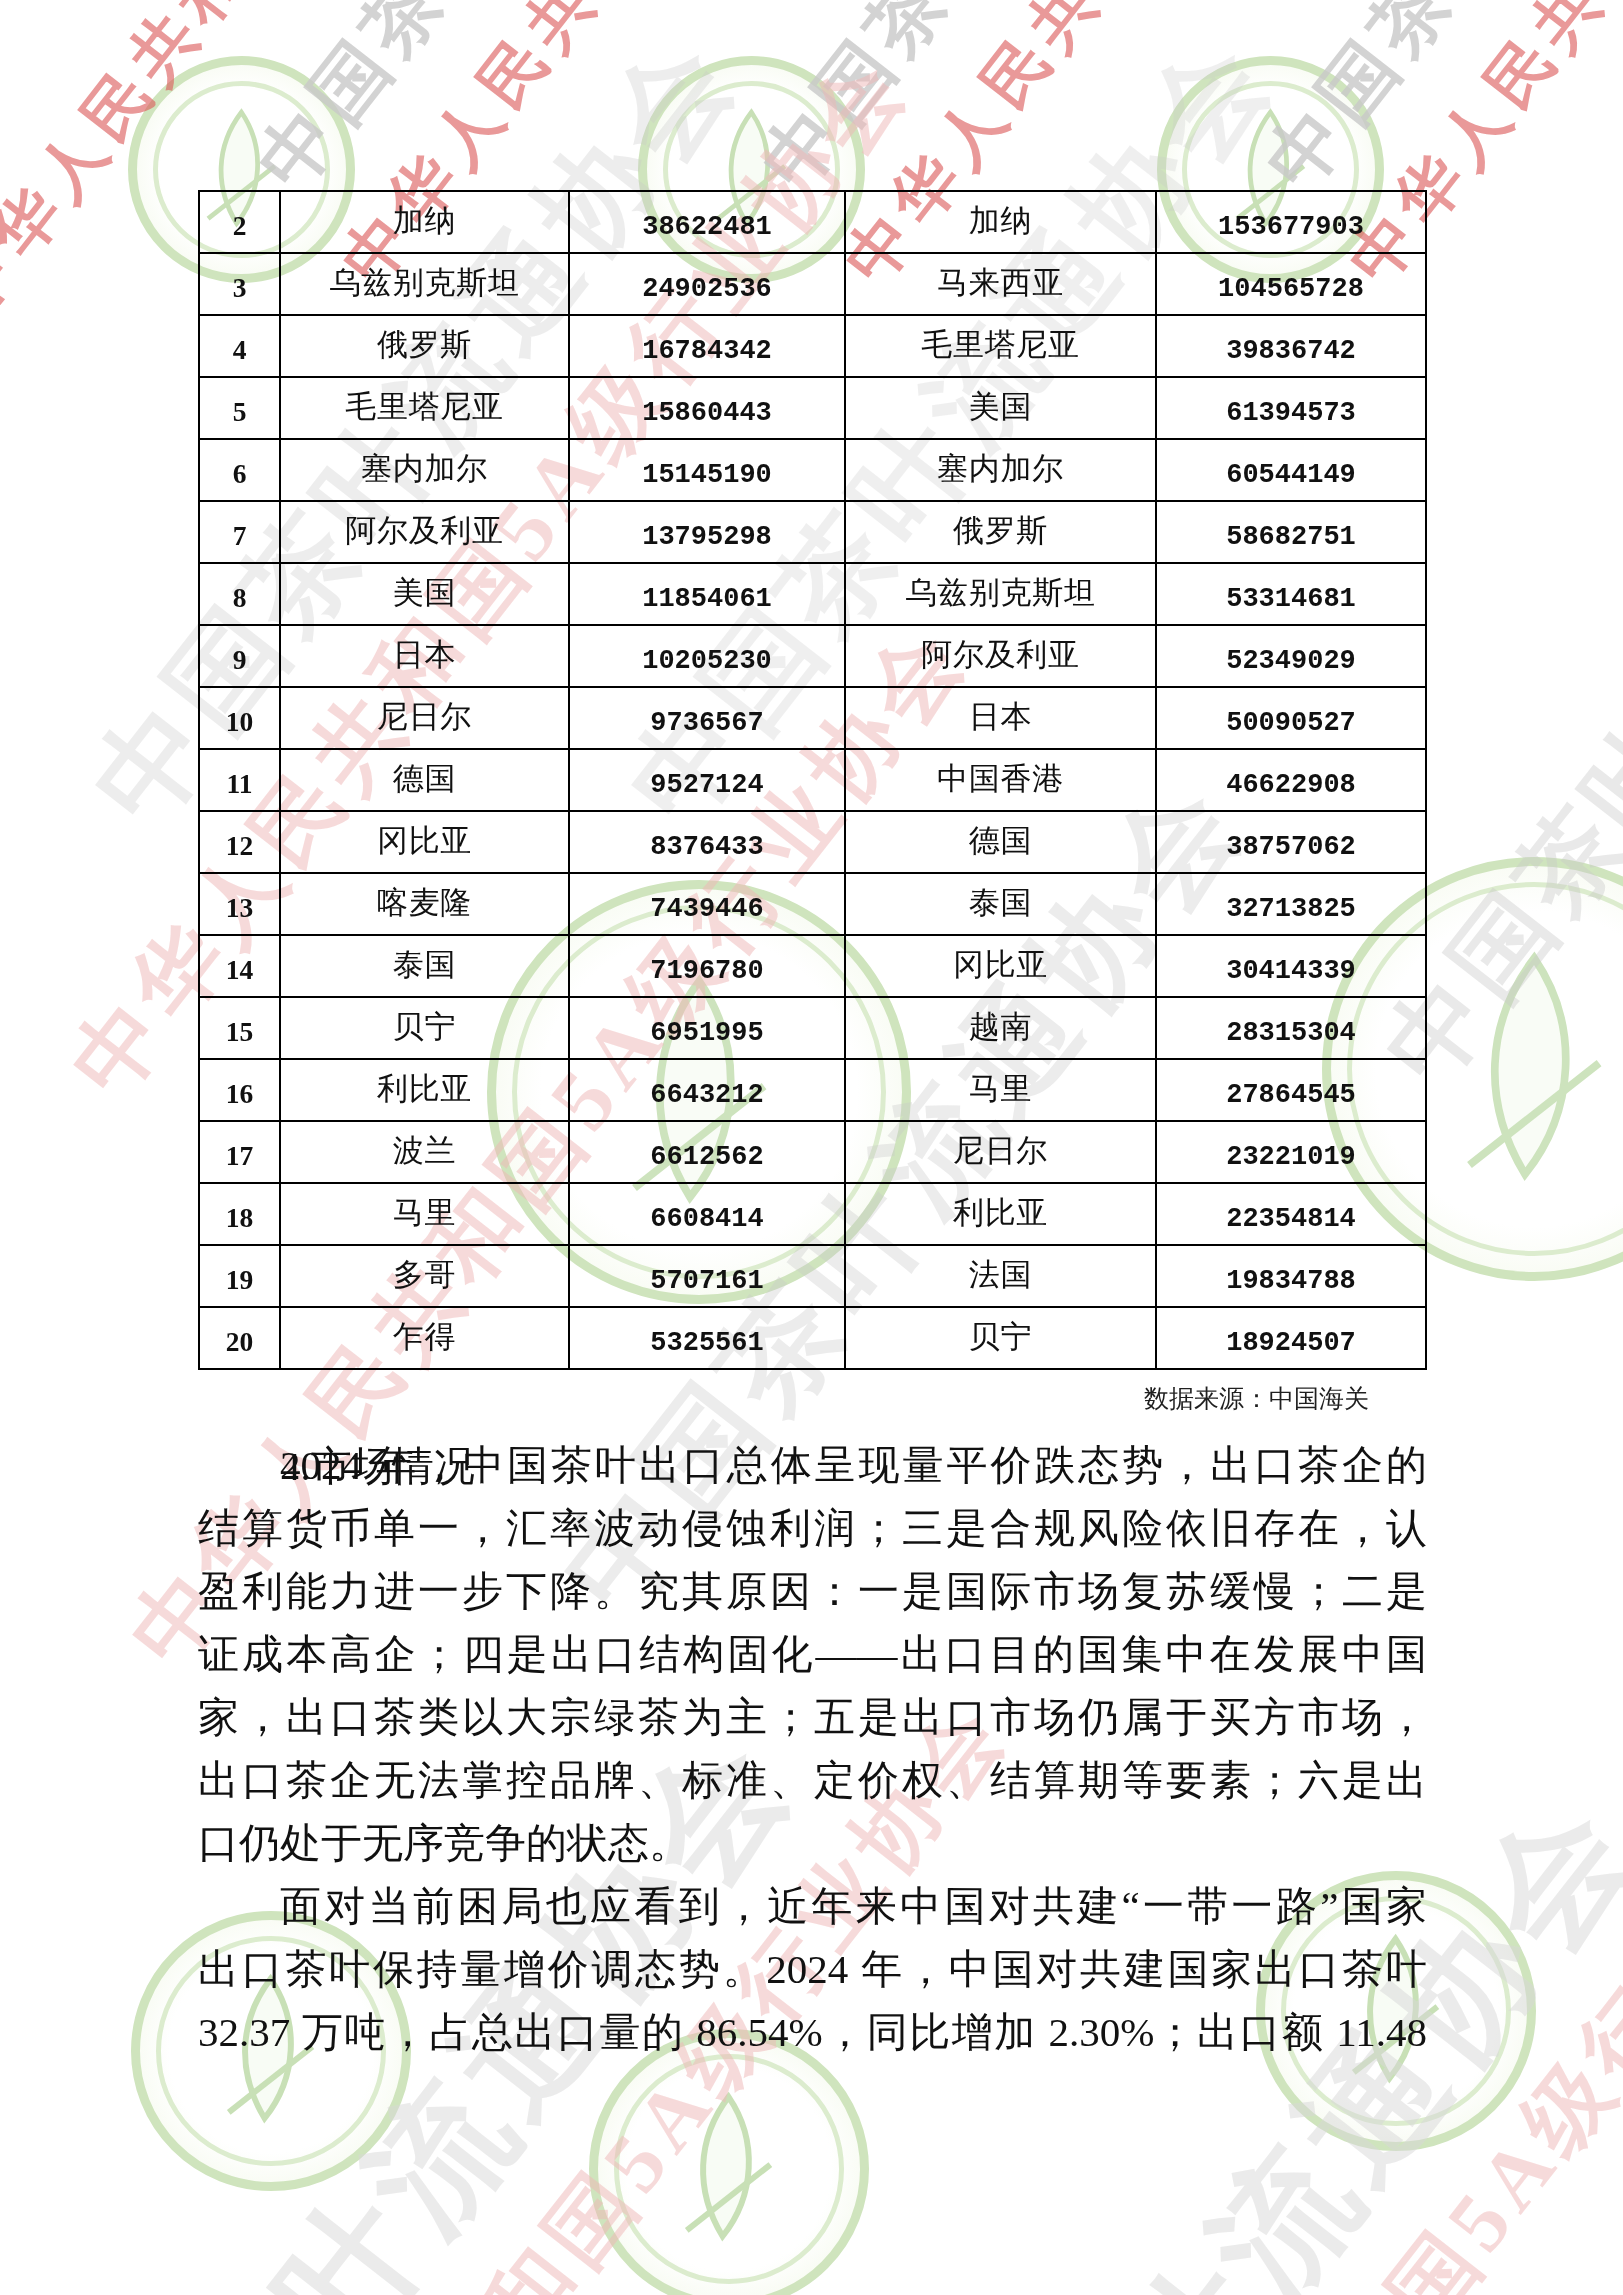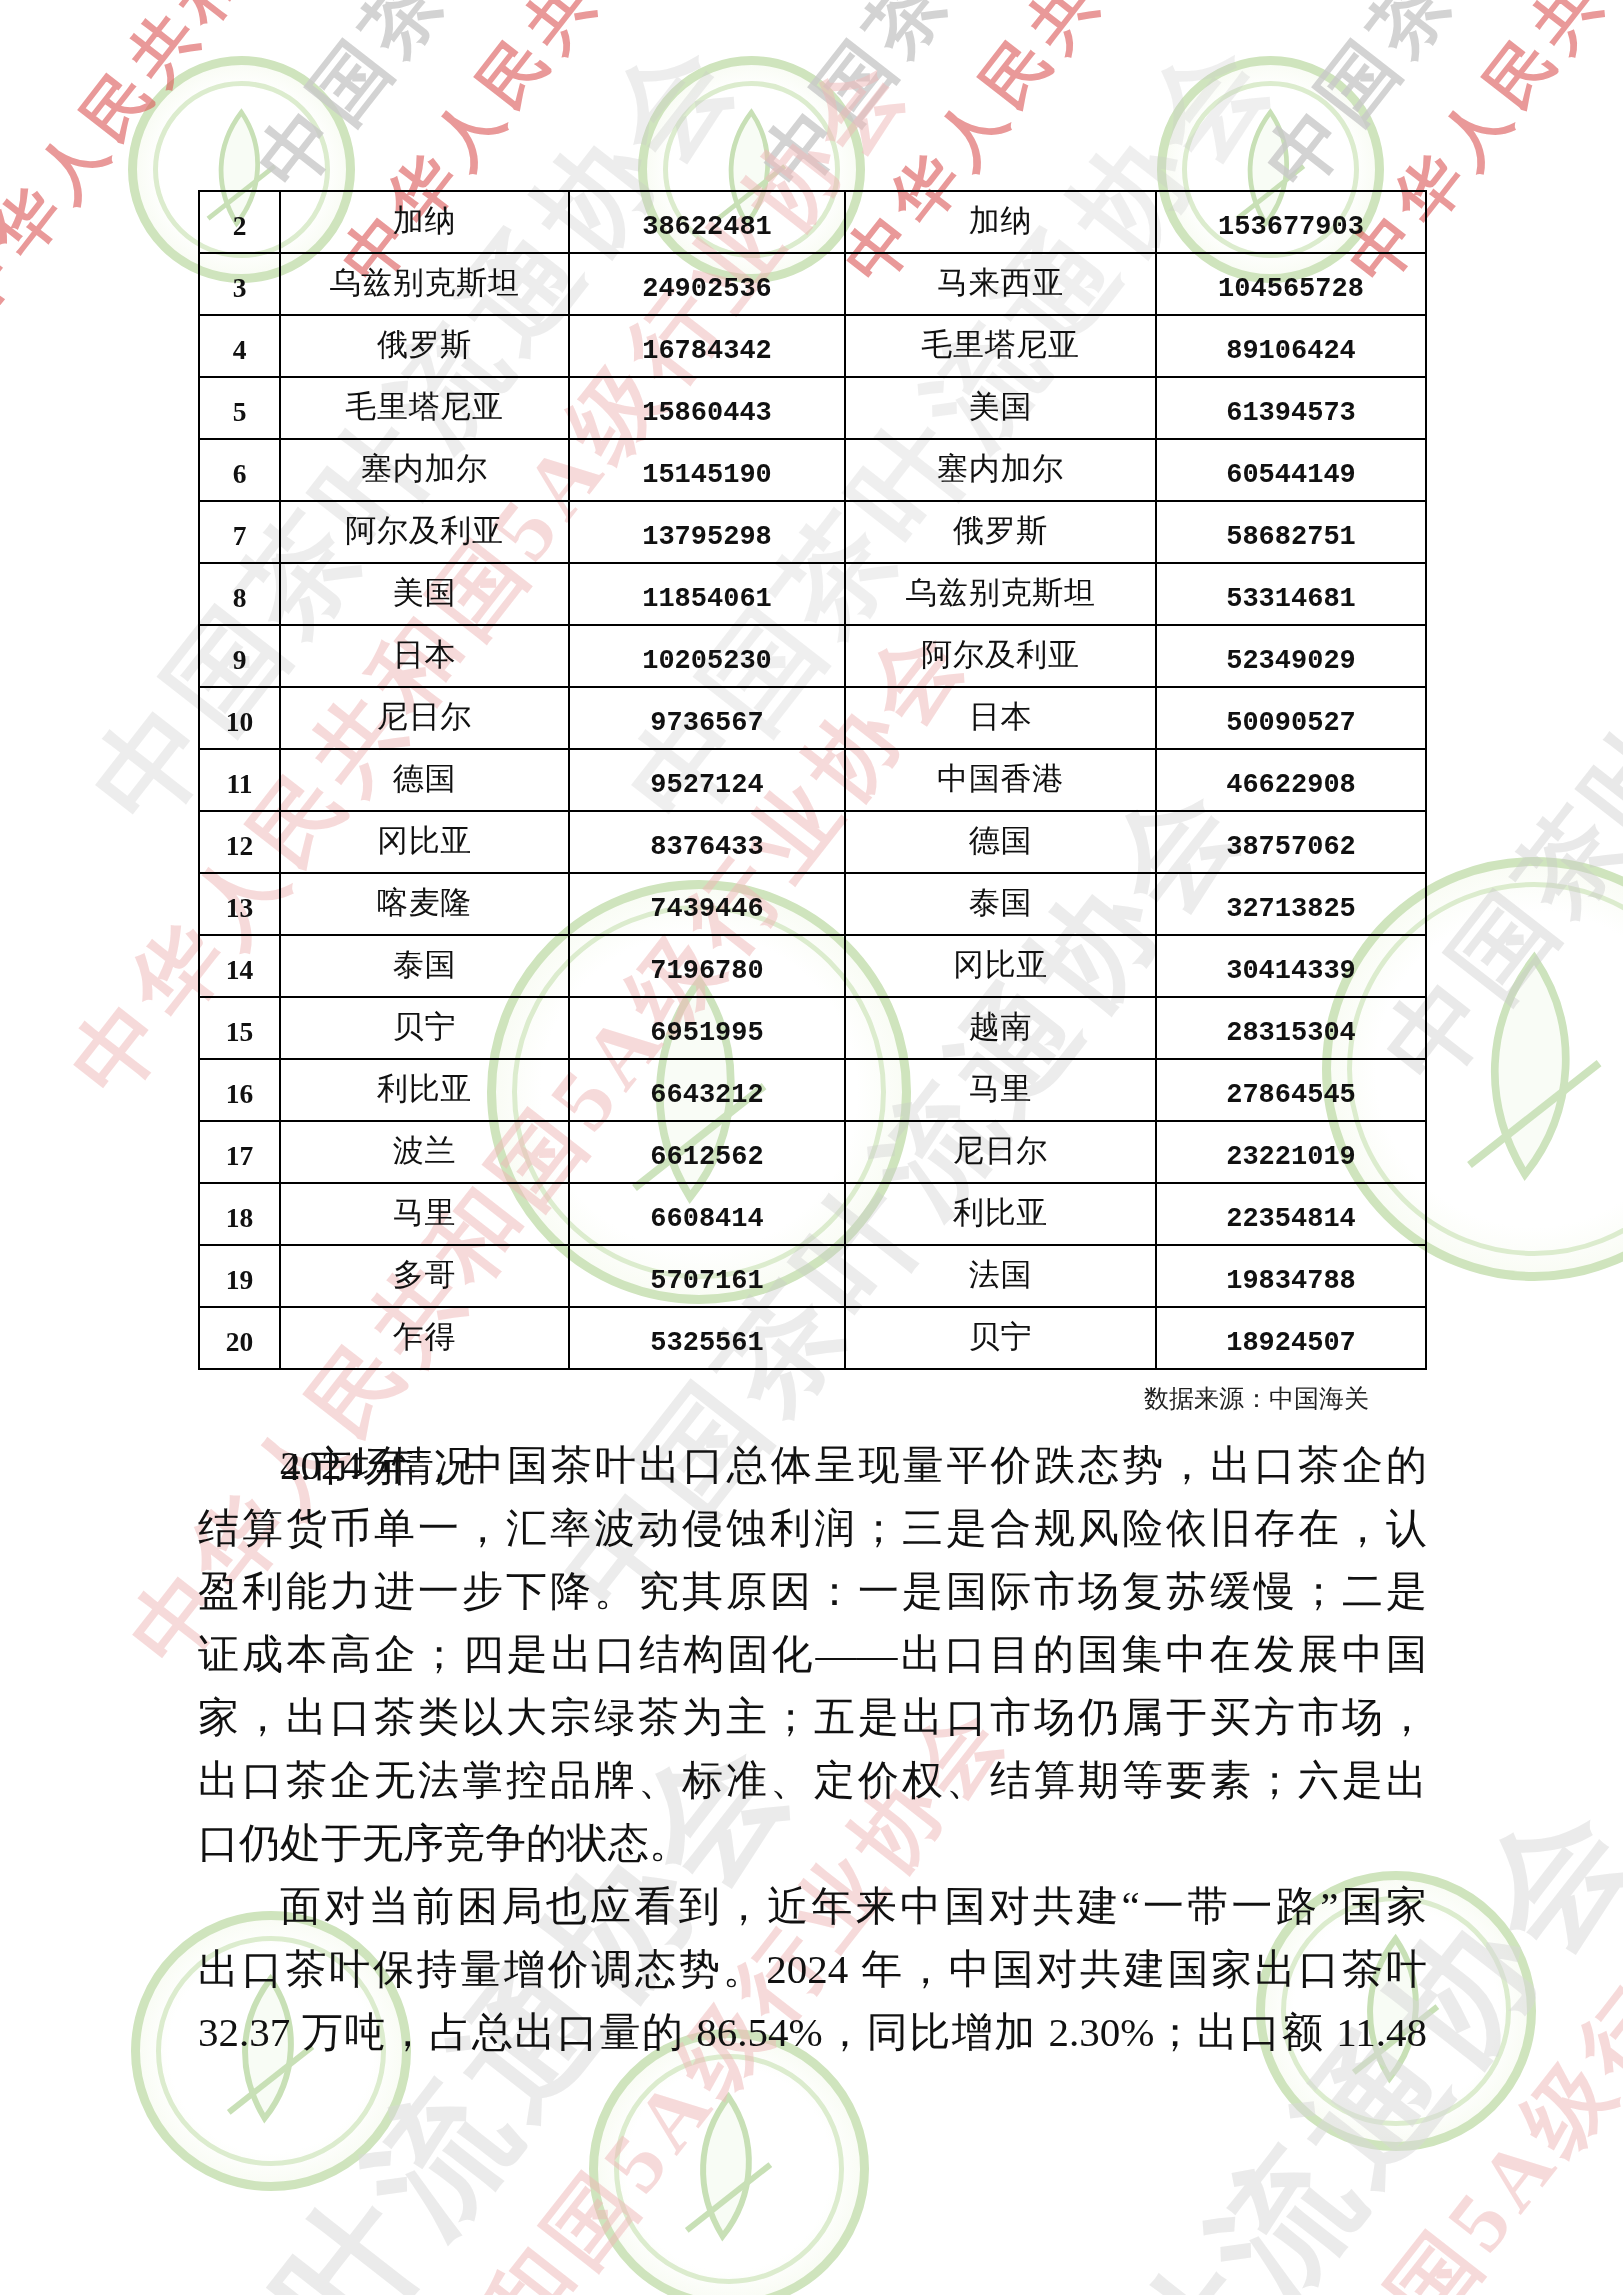--- a/index.html
+++ b/index.html
@@ -182,21 +182,21 @@
           <td class="value-cell">24902536</td>
           <td class="country-cell">马来西亚</td>
           <td class="value-cell">104565728</td>
         </tr>
 
         <tr>
           <td class="rank-cell">4</td>
           <td class="country-cell">俄罗斯</td>
           <td class="value-cell">16784342</td>
           <td class="country-cell">毛里塔尼亚</td>
-          <td class="value-cell">89106424</td>
+          <td class="value-cell">39836742</td>
         </tr>
 
         <tr>
           <td class="rank-cell">5</td>
           <td class="country-cell">毛里塔尼亚</td>
           <td class="value-cell">15860443</td>
           <td class="country-cell">美国</td>
           <td class="value-cell">61394573</td>
         </tr>
 

